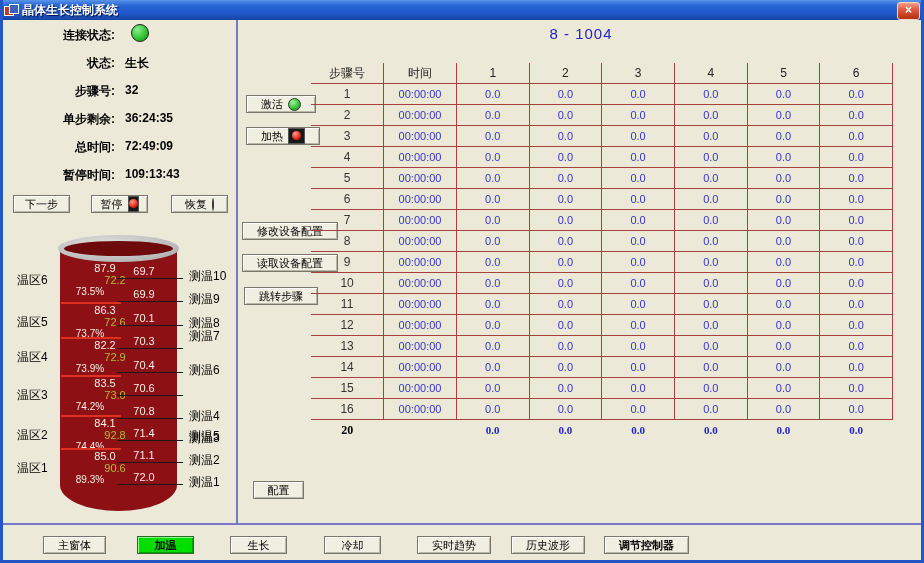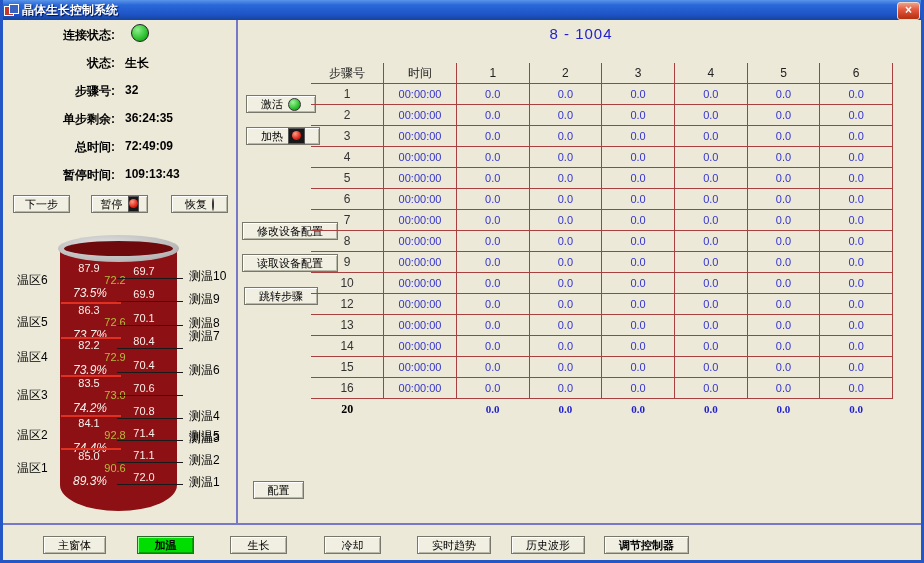--- a/index.html
+++ b/index.html
@@ -37,23 +37,23 @@
     padding:0 14px;cursor:pointer;white-space:nowrap;}
   .xp-btn.active-green{background:#00dd00;font-weight:bold;border:1px solid #2a6a2a;box-shadow:inset 1px 1px 0 #8cff8c,inset -1px -1px 0 #00a000;}
 
   
   .furnace-rim{position:absolute;left:55px;top:215px;width:121px;height:27px;border-radius:50%;
     background:radial-gradient(ellipse at 40% 35%,#e2e2e2,#b8b8b8 70%,#909090);z-index:6;}
   .furnace-rim-inner{position:absolute;left:6px;top:6px;right:6px;bottom:6px;border-radius:50%;background:#6e0a0c;}
   .furnace-body{position:absolute;left:57px;top:228px;width:117px;height:263px;background:#8c1014;
     border-radius:0 0 58.5px 58.5px / 0 0 26px 26px;z-index:5;}
   .zone-name{position:absolute;left:14px;width:44px;font-size:12px;color:#000;z-index:7;}
-  .zone-power{position:absolute;left:68px;width:36px;text-align:center;font-size:11px;color:#f7efe9;z-index:7;}
+  .zone-power{position:absolute;left:84px;width:36px;text-align:center;font-size:11px;color:#f7efe9;z-index:7;}
   .zone-set{position:absolute;left:94px;width:36px;text-align:center;font-size:11px;color:#b4bc3e;z-index:7;}
-  .zone-pct{position:absolute;left:66px;width:42px;text-align:center;font-size:12px;color:#f7efe9;z-index:7;font-style:italic;}
+  .zone-pct{position:absolute;left:66px;width:42px;text-align:center;font-size:10px;color:#f7efe9;z-index:7;}
   .zone-line{position:absolute;left:58px;width:60px;height:2px;background:#e03020;z-index:7;}
   .meas-val{position:absolute;left:122px;width:38px;text-align:center;font-size:11px;color:#f7efe9;z-index:7;}
   .meas-line{position:absolute;left:114px;width:66px;height:1px;background:#1a1a1a;z-index:7;}
   .meas-label{position:absolute;left:186px;width:46px;font-size:12px;color:#000;z-index:7;}
 
   
   .panel-title{position:absolute;left:234px;top:5px;width:688px;text-align:center;
     font-size:15px;color:#2222cc;letter-spacing:1px;}
   table.steps{position:absolute;left:308px;top:43px;width:582px;border-collapse:collapse;table-layout:fixed;}
   table.steps th{font-weight:normal;font-size:12px;color:#222;height:18px;
@@ -159,21 +159,21 @@
           <div class="zone-line" style="top: 428px;"></div>
           <div class="meas-val" style="top: 245px;">69.7</div>
           <div class="meas-line" style="top: 258px;"></div>
           <div class="meas-label" style="top: 248px;">测温10</div>
           <div class="meas-val" style="top: 268px;">69.9</div>
           <div class="meas-line" style="top: 281px;"></div>
           <div class="meas-label" style="top: 271px;">测温9</div>
           <div class="meas-val" style="top: 292px;">70.1</div>
           <div class="meas-line" style="top: 305px;"></div>
           <div class="meas-label" style="top: 295px;">测温8</div>
-          <div class="meas-val" style="top: 315px;">80.4</div>
+          <div class="meas-val" style="top: 315px;">70.3</div>
           <div class="meas-line" style="top: 328px;"></div>
           <div class="meas-label" style="top: 308px;">测温7</div>
           <div class="meas-val" style="top: 339px;">70.4</div>
           <div class="meas-line" style="top: 352px;"></div>
           <div class="meas-label" style="top: 342px;">测温6</div>
           <div class="meas-val" style="top: 362px;">70.6</div>
           <div class="meas-line" style="top: 375px;"></div>
           <div class="meas-label" style="top: 365px; margin-top: 43px;">测温5</div>
           <div class="meas-val" style="top: 385px;">70.8</div>
           <div class="meas-line" style="top: 398px;"></div>
@@ -320,20 +320,30 @@
             <td class="step">10</td>
             <td class="val">00:00:00</td>
             <td class="val">0.0</td>
             <td class="val">0.0</td>
             <td class="val">0.0</td>
             <td class="val">0.0</td>
             <td class="val">0.0</td>
             <td class="val">0.0</td>
           </tr>
           <tr>
+            <td class="step">11</td>
+            <td class="val">00:00:00</td>
+            <td class="val">0.0</td>
+            <td class="val">0.0</td>
+            <td class="val">0.0</td>
+            <td class="val">0.0</td>
+            <td class="val">0.0</td>
+            <td class="val">0.0</td>
+          </tr>
+          <tr>
             <td class="step">12</td>
             <td class="val">00:00:00</td>
             <td class="val">0.0</td>
             <td class="val">0.0</td>
             <td class="val">0.0</td>
             <td class="val">0.0</td>
             <td class="val">0.0</td>
             <td class="val">0.0</td>
           </tr>
           <tr>

